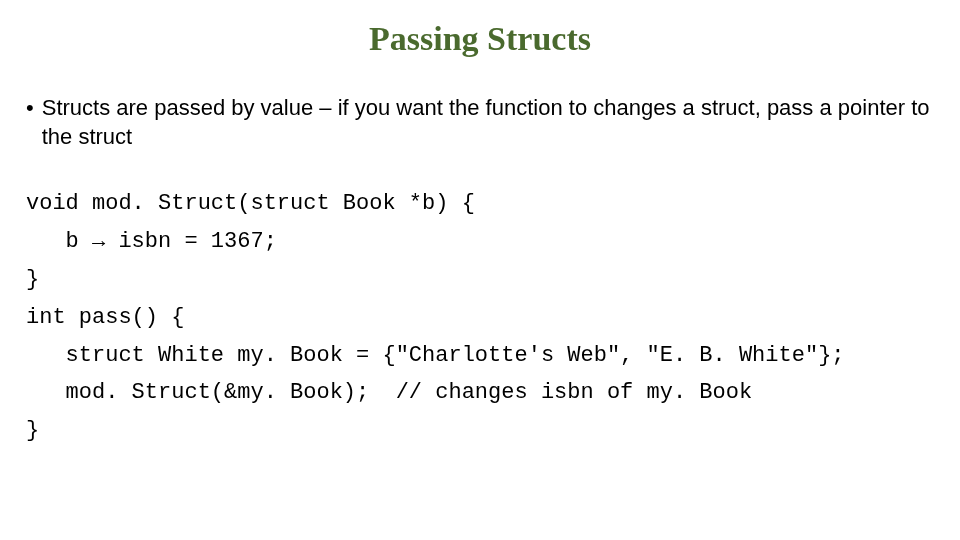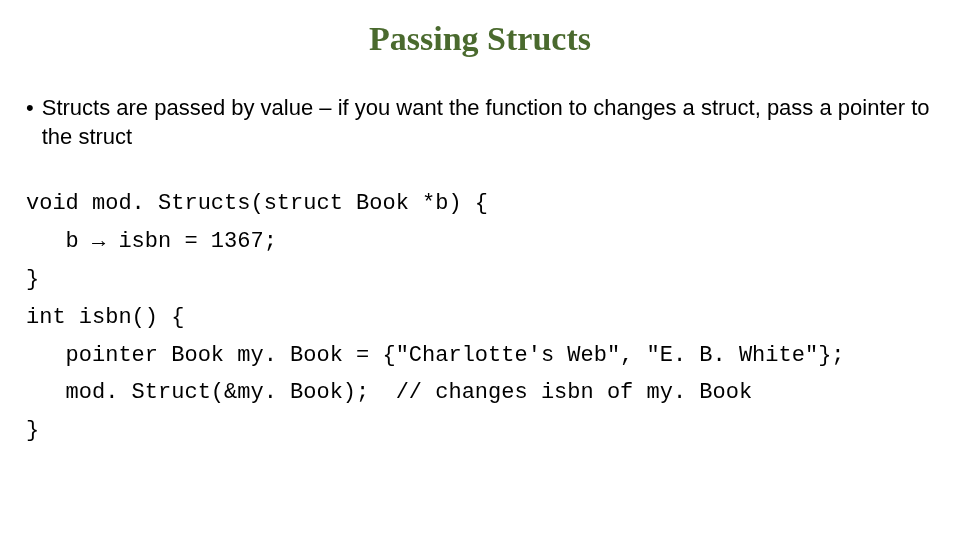--- a/index.html
+++ b/index.html
@@ -58,21 +58,21 @@
 
   <h1 class="title">Passing Structs</h1>
 
   <div class="bullets">
     <div class="bullet">
       <span class="dot">•</span>
       <span class="text">Structs are passed by value – if you want the function to changes a struct, pass a pointer to the struct</span>
     </div>
   </div>
 
-  <div class="code"><span>void mod. Structs(struct Book *b) {</span>
+  <div class="code"><span>void mod. Struct(struct Book *b) {</span>
 <span>   b → isbn = 1367;</span>
 <span>}</span>
-<span>int isbn() {</span>
-<span>   pointer Book my. Book = {"Charlotte's Web", "E. B. White"};</span>
+<span>int pass() {</span>
+<span>   struct White my. Book = {"Charlotte's Web", "E. B. White"};</span>
 <span>   mod. Struct(&amp;my. Book);  // changes isbn of my. Book</span>
 <span>}</span></div>
 
 </div>
 
 </body></html>

